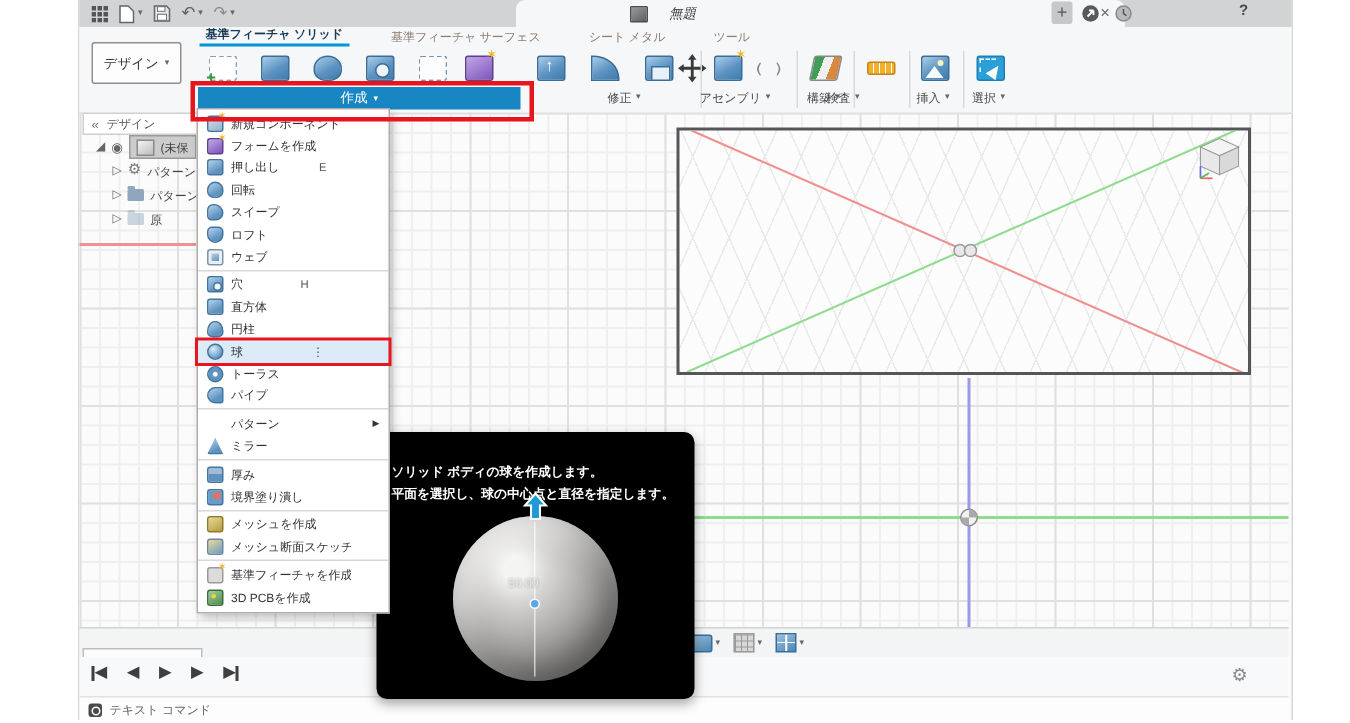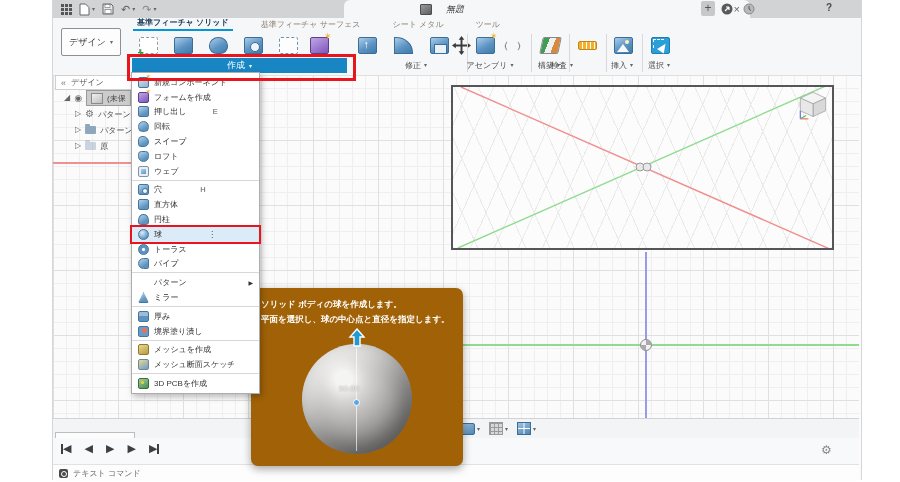--- a/index.html
+++ b/index.html
@@ -130,22 +130,22 @@
   .icon-mirror{clip-path:polygon(0 100%,50% 0,100% 100%);}
   .icon-thicken{background:linear-gradient(#9fbcd4 0 45%,#5e93c0 45%);}
   .icon-boundary-fill{background:radial-gradient(circle at 62% 38%,#e8705e 0 26%,#6a9cc8 38%);}
   .icon-create-mesh{background:linear-gradient(150deg,#ead992,#b59c42);border-color:#8f7a2e;}
   .icon-mesh-section-sketch{background:linear-gradient(150deg,#ead992,#6a9cc8);border-color:#6d86a0;}
   .icon-base-feature{background:#dcdcdc;border-color:#9a9a9a;}
   .icon-base-feature::after{content:"✶";position:absolute;right:-3px;top:-5px;color:#f5b42c;font-size:7px;}
   .icon-create-3d-pcb{background:linear-gradient(150deg,#a2cda2,#4d8d4d);border-color:#3a6d3a;}
   .icon-create-3d-pcb::after{content:"";position:absolute;left:2px;top:2px;width:3px;height:3px;background:#f5d42c;border-radius:50%;}
   
-  #tooltip{left:198px;top:288px;width:212px;height:178px;background:#a16207;border-radius:7px;z-index:40;
-    box-shadow:0 3px 8px rgba(0,0,0,.35);padding:9px 10px;box-sizing:border-box;}
+  #tooltip{left:198px;top:288px;width:212px;height:178px;background:#000000;border-radius:7px;z-index:40;
+    box-shadow:0 3px 8px rgba(0,0,0,.35);padding:19px 10px;box-sizing:border-box;}
   #tooltip .tt-line{color:#ffffff;font-size:8.5px;font-weight:bold;line-height:1.8;white-space:nowrap;}
   #tt-sphere{left:51px;top:56px;width:110px;height:110px;border-radius:50%;
     background:radial-gradient(circle at 38% 32%,#f4f4f3 0 8%,#d6d5d3 22%,#a9a8a6 48%,#7e7d7b 75%,#6b6a68 100%);
     box-shadow:inset -8px -10px 18px rgba(0,0,0,.25), inset 10px 14px 18px rgba(255,255,255,.5);}
   #tt-line{left:105px;top:60px;width:1px;height:103px;background:rgba(255,255,255,.65);}
   #tt-dim{left:88px;top:96px;color:#e8e8e8;font-size:8px;text-shadow:0 0 2px rgba(0,0,0,.4);}
   #tt-dot{left:102px;top:111px;width:5px;height:5px;border-radius:50%;background:#5aa7e8;border:1px solid #fff;}
   
   #bottom1{left:0;top:418px;width:806px;height:20px;background:#f3f4f5;border-top:1px solid #d2d2d2;}
   #comment-box{left:2px;top:13px;width:78px;height:16px;background:#fcfcfc;border:1px solid #bdbdbd;font-size:8px;color:#555;
@@ -555,20 +555,27 @@
       </div>
 
       <div class="menu-row sep-after">
         <span class="mi icon-mesh-section-sketch"></span>
         <span class="ml">メッシュ断面スケッチを作成</span>
         <span class="msc"></span>
         <span class="mmore"></span>
         <span class="msub"></span>
       </div>
 
+      <div class="menu-row">
+        <span class="mi icon-base-feature"></span>
+        <span class="ml">基準フィーチャを作成</span>
+        <span class="msc"></span>
+        <span class="mmore"></span>
+        <span class="msub"></span>
+      </div>
 
       <div class="menu-row">
         <span class="mi icon-create-3d-pcb"></span>
         <span class="ml">3D PCBを作成</span>
         <span class="msc"></span>
         <span class="mmore"></span>
         <span class="msub"></span>
       </div>
     </div>
 

